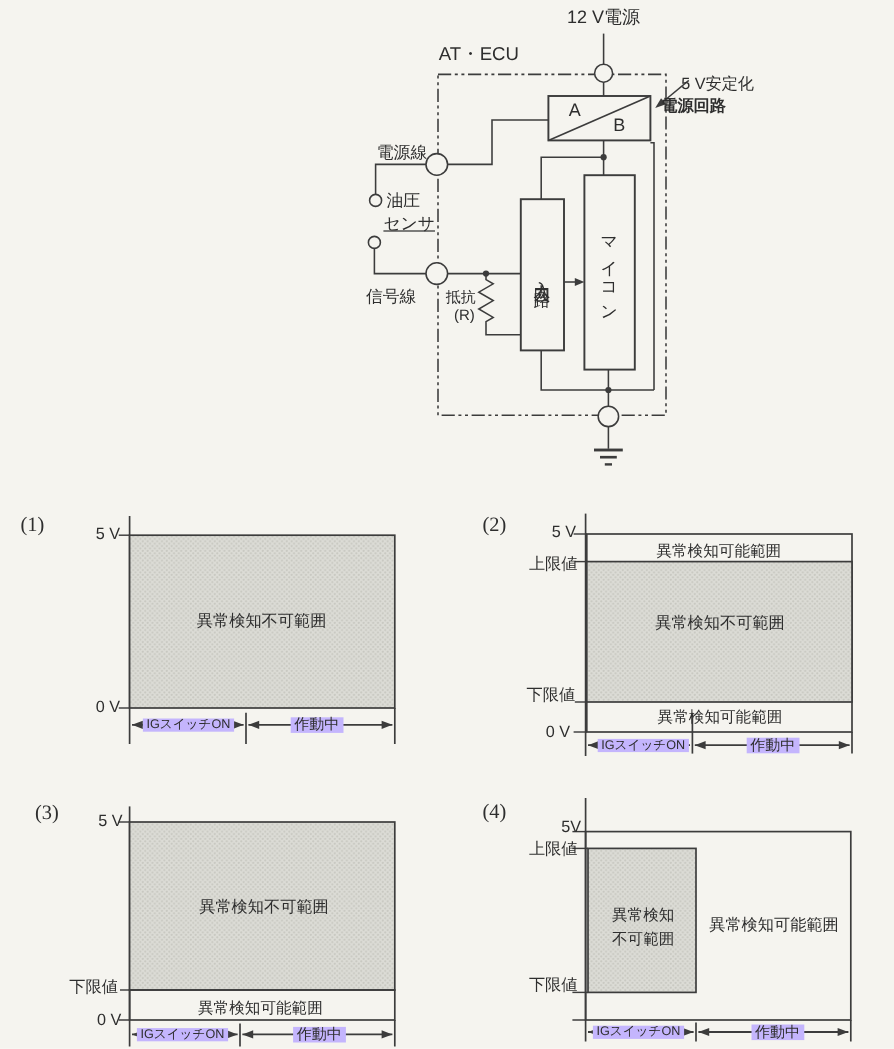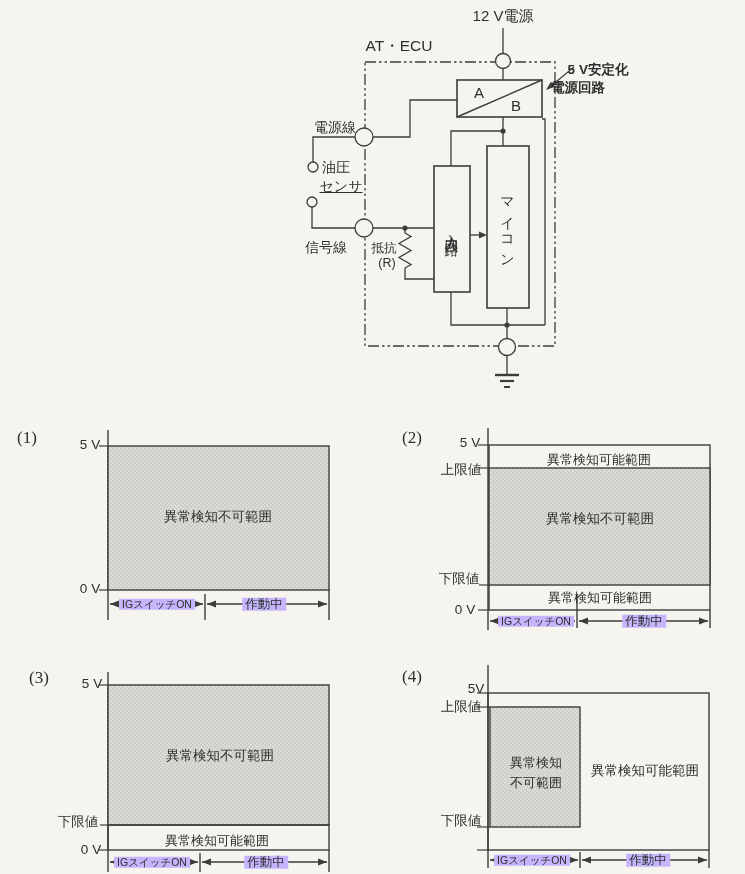--- a/index.html
+++ b/index.html
@@ -144,21 +144,21 @@
       <polygon points="582,860 591,856.6 591,863.4"></polygon>
       <polygon points="707,860 698,856.6 698,863.4"></polygon>
     </g>
   </g>
 </svg>
 
   <div class="t" style="left:503px;top:15px;font-size:15px;">12 V電源</div>
   <div class="t" style="left:399px;top:46px;font-size:15.5px;">AT・ECU</div>
   <div class="t" style="left:479px;top:92px;font-size:15px;">A</div>
   <div class="t" style="left:516px;top:105px;font-size:15px;">B</div>
-  <div class="t" style="left:598px;top:70px;font-size:13.5px;font-weight:bold;">5 V安定化</div>
+  <div class="t" style="left:598px;top:70px;font-size:13.5px;">5 V安定化</div>
   <div class="t" style="left:578px;top:88px;font-size:13.5px;font-weight:bold;">電源回路</div>
   <div class="t" style="left:335px;top:127px;font-size:14px;">電源線</div>
   <div class="t" style="left:336px;top:167px;font-size:14px;">油圧</div>
   <div class="t" style="left:341px;top:186px;font-size:14px;text-decoration:underline;">センサ</div>
   <div class="t" style="left:326px;top:247px;font-size:14px;">信号線</div>
   <div class="t" style="left:384px;top:248px;font-size:12.5px;">抵抗</div>
   <div class="t" style="left:387px;top:263px;font-size:12.5px;">(R)</div>
   <div class="t vt" style="left:452px;top:229px;font-size:14px;">入力回路</div>
   <div class="t vt" style="left:508px;top:226px;font-size:14px;">マイコン</div>
 

